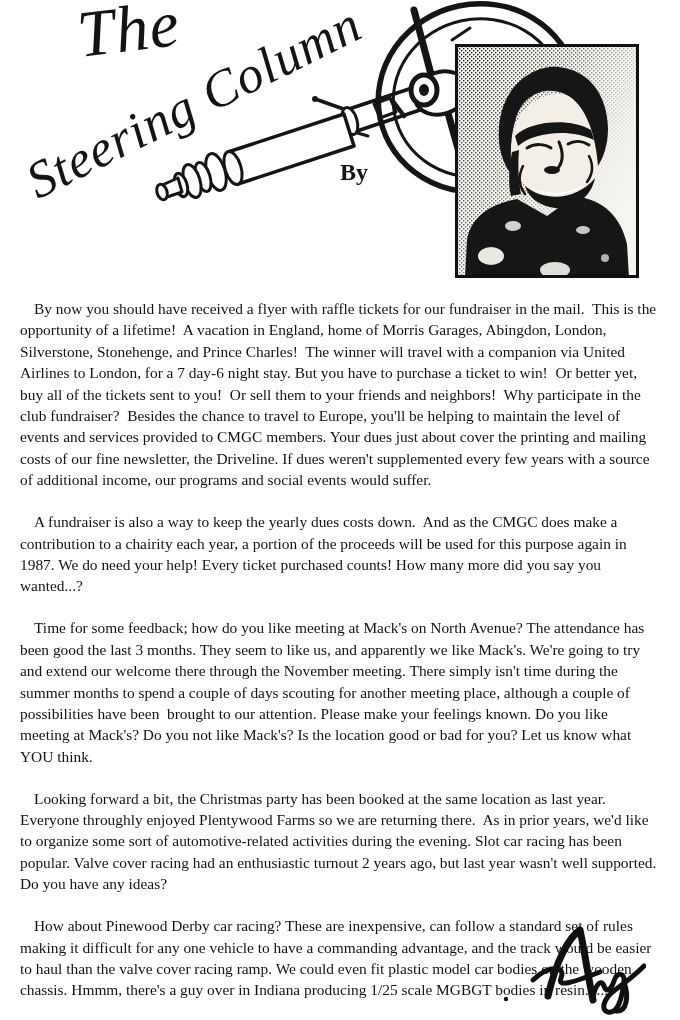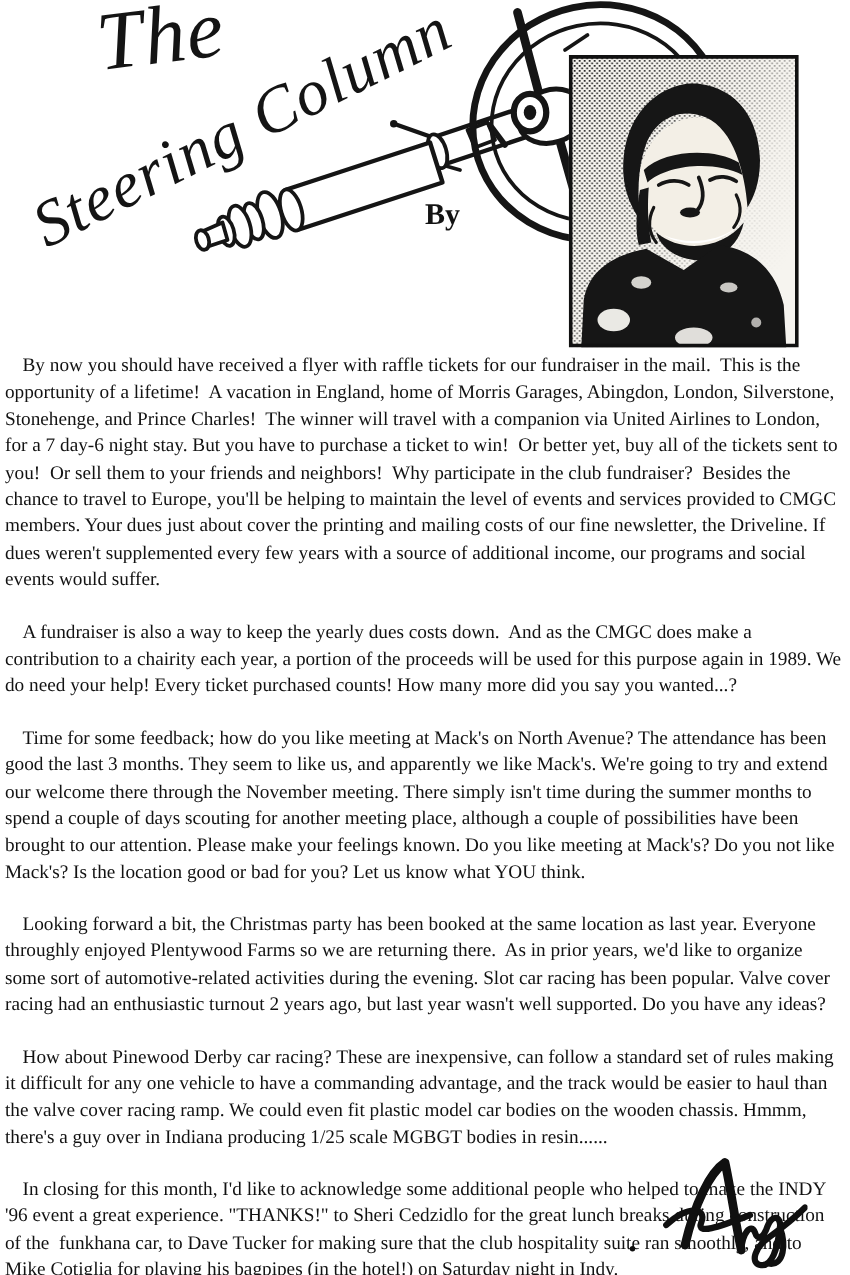--- a/index.html
+++ b/index.html
@@ -30,21 +30,21 @@
   }
   .portrait{
     position:absolute;left:455px;top:44px;width:184px;height:234px;
   }
   
   .article{
     position:absolute;left:4px;top:282px;width:671px;
     font-size:15.4px;line-height:21.4px;text-align:left;
   }
   .article p{
-    margin:0;text-indent:14px;white-space:pre-wrap;
+    margin:16px;text-indent:14px;white-space:pre-wrap;
   }
   .article p + p{margin-top:20.5px;}
   
   .signature{position:absolute;left:500px;top:920px;width:146px;height:96px;}
 </style>
 </head>
 <body>
 
 <div class="page">
 
@@ -137,21 +137,21 @@
       <ellipse cx="58" cy="182" rx="8" ry="5" fill="#f6f4ef" opacity="0.85"></ellipse>
       <ellipse cx="128" cy="186" rx="7" ry="4" fill="#f6f4ef" opacity="0.8"></ellipse>
       <circle cx="150" cy="214" r="4" fill="#f6f4ef" opacity="0.7"></circle>
 
       <rect x="1.5" y="1.5" width="181" height="231" fill="none" stroke="#111" stroke-width="3"></rect>
     </svg>
   </div>
 
   <div class="article">
     <p>By now you should have received a flyer with raffle tickets for our fundraiser in the mail.  This is the opportunity of a lifetime!  A vacation in England, home of Morris Garages, Abingdon, London, Silverstone, Stonehenge, and Prince Charles!  The winner will travel with a companion via United Airlines to London, for a 7 day-6 night stay. But you have to purchase a ticket to win!  Or better yet, buy all of the tickets sent to you!  Or sell them to your friends and neighbors!  Why participate in the club fundraiser?  Besides the chance to travel to Europe, you'll be helping to maintain the level of events and services provided to CMGC members. Your dues just about cover the printing and mailing costs of our fine newsletter, the Driveline. If dues weren't supplemented every few years with a source of additional income, our programs and social events would suffer.</p>
-    <p>A fundraiser is also a way to keep the yearly dues costs down.  And as the CMGC does make a contribution to a chairity each year, a portion of the proceeds will be used for this purpose again in 1989. We do need your help! Every ticket purchased counts! How many more did you say you wanted...?</p>
+    <p>A fundraiser is also a way to keep the yearly dues costs down.  And as the CMGC does make a contribution to a chairity each year, a portion of the proceeds will be used for this purpose again in 1987. We do need your help! Every ticket purchased counts! How many more did you say you wanted...?</p>
     <p>Time for some feedback; how do you like meeting at Mack's on North Avenue? The attendance has been good the last 3 months. They seem to like us, and apparently we like Mack's. We're going to try and extend our welcome there through the November meeting. There simply isn't time during the summer months to spend a couple of days scouting for another meeting place, although a couple of possibilities have been  brought to our attention. Please make your feelings known. Do you like meeting at Mack's? Do you not like Mack's? Is the location good or bad for you? Let us know what YOU think.</p>
     <p>Looking forward a bit, the Christmas party has been booked at the same location as last year. Everyone throughly enjoyed Plentywood Farms so we are returning there.  As in prior years, we'd like to organize some sort of automotive-related activities during the evening. Slot car racing has been popular. Valve cover racing had an enthusiastic turnout 2 years ago, but last year wasn't well supported. Do you have any ideas?</p>
     <p>How about Pinewood Derby car racing? These are inexpensive, can follow a standard set of rules making it difficult for any one vehicle to have a commanding advantage, and the track would be easier to haul than the valve cover racing ramp. We could even fit plastic model car bodies on the wooden chassis. Hmmm, there's a guy over in Indiana producing 1/25 scale MGBGT bodies in resin......</p>
     <p>In closing for this month, I'd like to acknowledge some additional people who helped to make the INDY '96 event a great experience. "THANKS!" to Sheri Cedzidlo for the great lunch breaks during construction of the  funkhana car, to Dave Tucker for making sure that the club hospitality suite ran smoothly, and to Mike Cotiglia for playing his bagpipes (in the hotel!) on Saturday night in Indy.</p>
   </div>
 
   <svg class="signature" viewBox="0 0 146 96" xmlns="http://www.w3.org/2000/svg">
     <g fill="none" stroke="#101010" stroke-linecap="round" stroke-linejoin="round">
       <path d="M48 76 C56 42 68 18 80 10 C84 28 88 56 93 80" stroke-width="7"></path>
       <path d="M33 60 C50 44 66 46 61 58 C57 68 74 62 100 52" stroke-width="5"></path>

